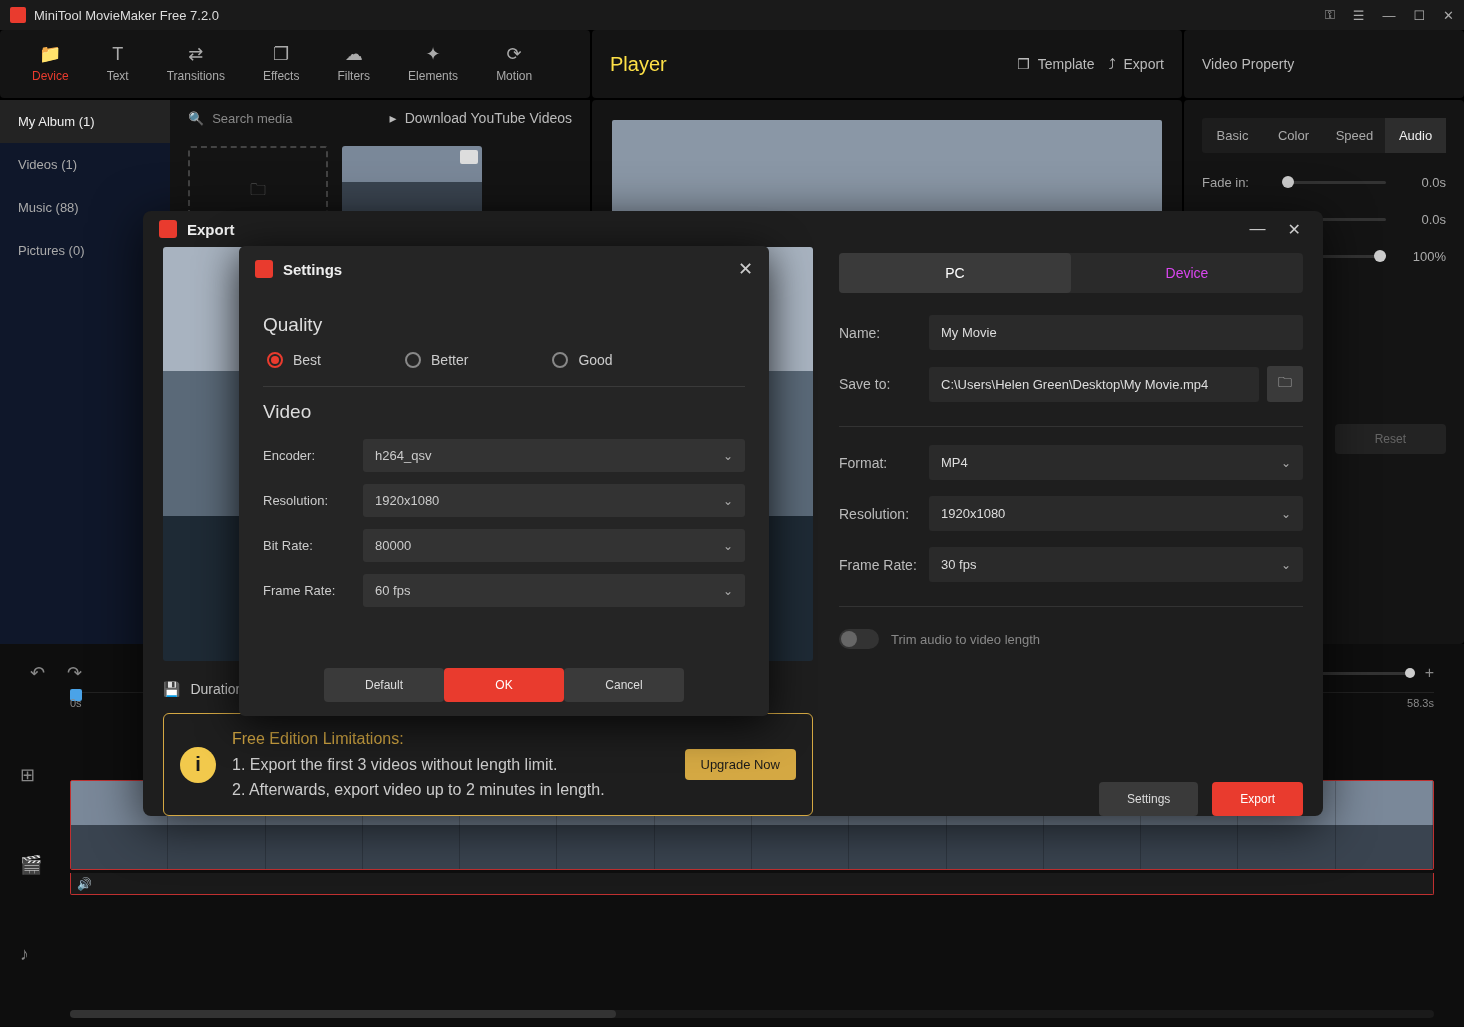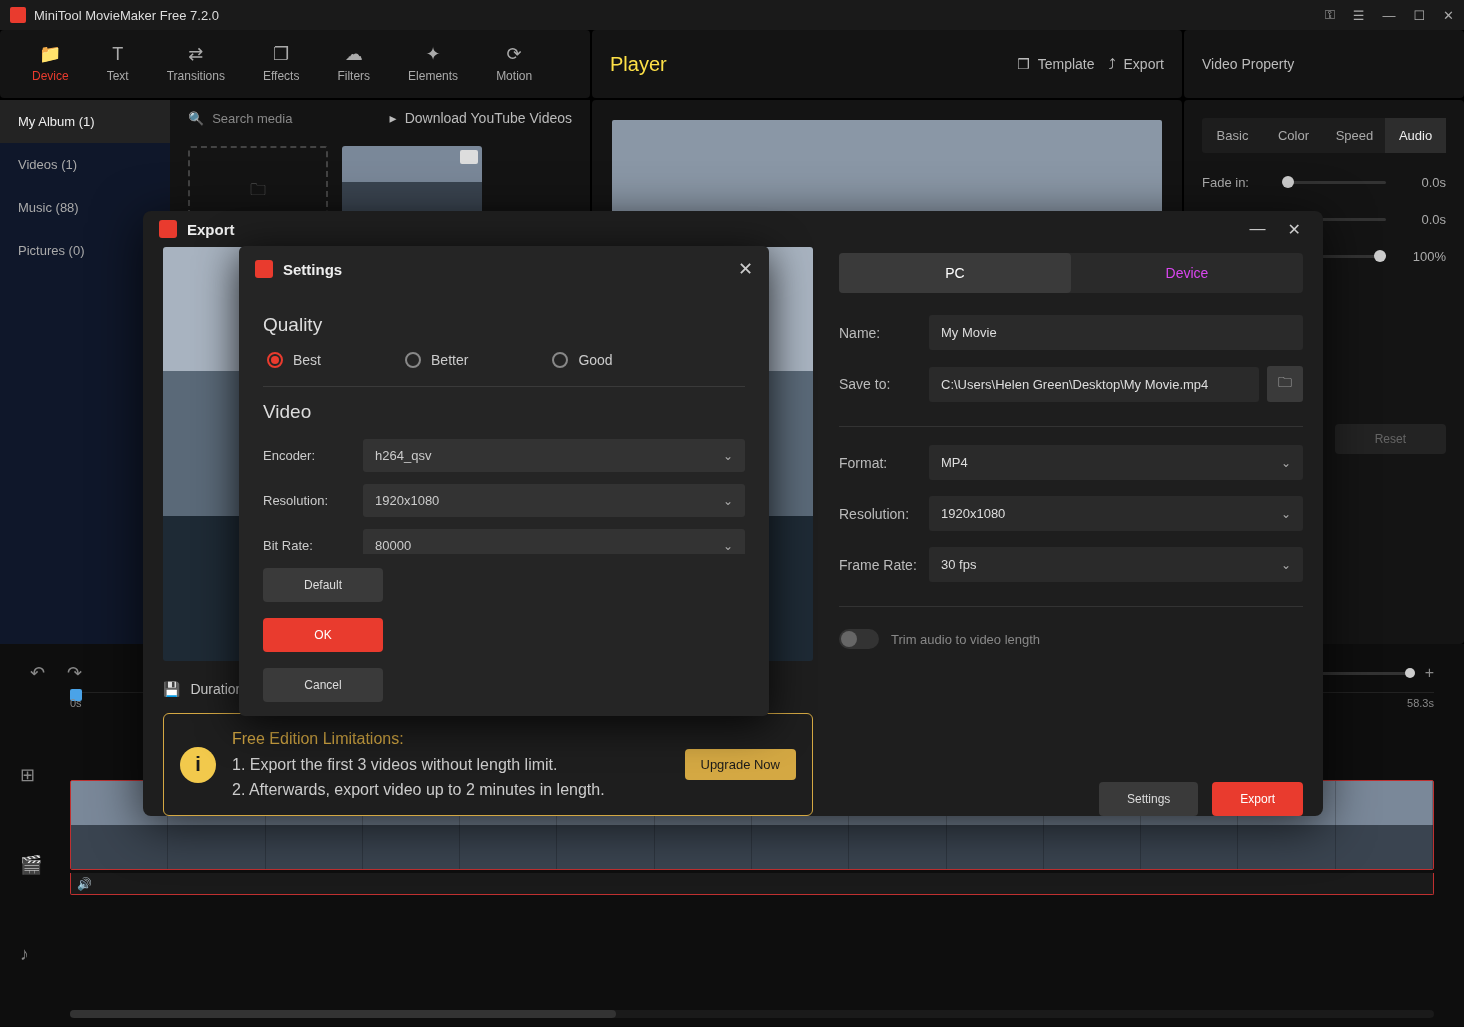--- a/index.html
+++ b/index.html
@@ -101,21 +101,21 @@
 .set-section{font-size:19px;color:#ddd;margin:14px 0 16px;}
 .radio-row{display:flex;gap:84px;margin-bottom:18px;padding-left:4px;}
 .radio-opt{display:flex;align-items:center;gap:10px;font-size:14px;color:#ccc;cursor:pointer;}
 .radio{width:16px;height:16px;border:2px solid #888;border-radius:50%;display:flex;align-items:center;justify-content:center;}
 .radio.checked{border-color:#e93b2e;}
 .radio.checked::after{content:'';width:8px;height:8px;background:#e93b2e;border-radius:50%;}
 .set-divider{height:1px;background:#3a3a3a;margin:6px 0 10px;}
 .set-row{display:flex;align-items:center;margin-bottom:12px;font-size:13px;color:#ccc;}
 .set-row .slbl{width:100px;}
 .set-row .ssel{flex:1;background:#333;padding:9px 12px;border-radius:3px;display:flex;justify-content:space-between;align-items:center;cursor:pointer;}
-.set-footer{display:flex;gap:16px;padding:14px 24px;justify-content:center;flex-direction:column;}
+.set-footer{display:flex;padding:14px 24px;justify-content:center;}
 .set-footer .btn{flex:1;max-width:120px;}
 .chev{font-size:12px;color:#aaa;}
 </style>
 </head>
 <body>
 
 <div class="titlebar">
   <div class="logo"></div>
   <span>MiniTool MovieMaker Free 7.2.0</span>
   <div class="spacer"></div>

